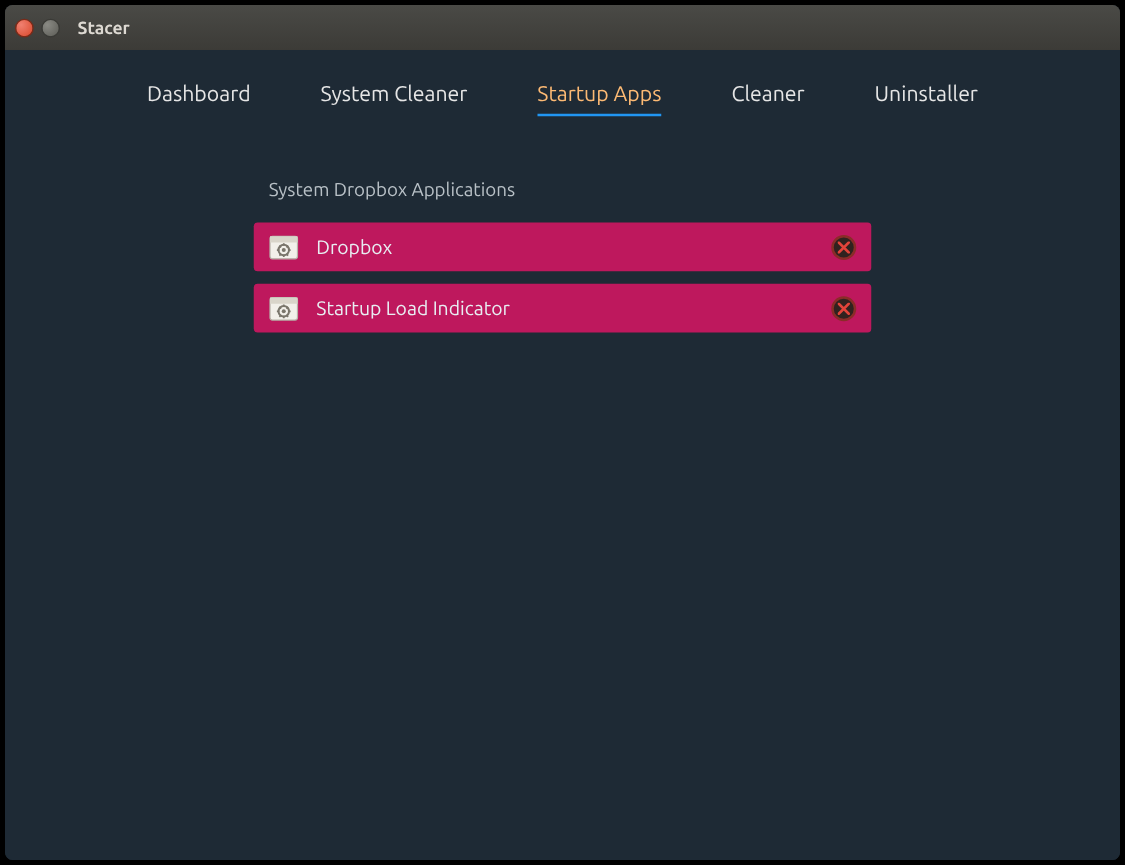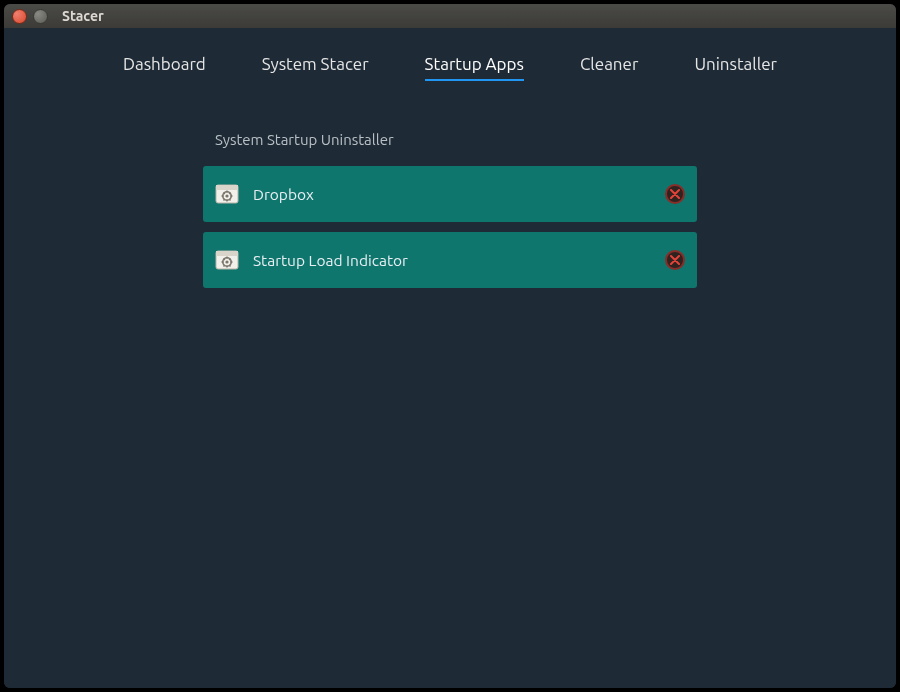--- a/index.html
+++ b/index.html
@@ -14,21 +14,21 @@
       width: 892px;
       height: 684px;
       margin: 4px;
       background: #1e2a35;
       border-radius: 6px;
       overflow: hidden;
       display: flex;
       flex-direction: column;
     }
     .titlebar {
-      height: 24px;
+      height: 36px;
       background: linear-gradient(to bottom, #4a4a46, #3c3b37);
       display: flex;
       align-items: center;
       padding: 0 8px;
       gap: 6px;
     }
     .tb-btn {
       width: 15px;
       height: 15px;
       border-radius: 50%;
@@ -65,37 +65,37 @@
       padding-bottom: 10px;
     }
     .tab {
       color: #e6e6e6;
       font-size: 17px;
       padding-bottom: 6px;
       cursor: pointer;
       border-bottom: 2px solid transparent;
     }
     .tab.active {
-      color: #ffffff;
+      color: #fdba74;
       border-bottom: 2px solid #2196f3;
     }
     .section {
       width: 494px;
       margin: 40px auto 0 auto;
     }
     .section-title {
       color: #b8c0c6;
       font-size: 15px;
       margin-bottom: 18px;
       padding-left: 12px;
     }
     .app-row {
-      background: #0f766e;
+      background: #be185d;
       border-radius: 3px;
-      height: 56px;
+      height: 39px;
       display: flex;
       align-items: center;
       padding: 0 12px;
       margin-bottom: 10px;
     }
     .app-icon {
       width: 24px;
       height: 24px;
       flex-shrink: 0;
       margin-right: 14px;
@@ -125,28 +125,28 @@
   <div class="titlebar">
     <div class="tb-btn tb-close"></div>
     <div class="tb-btn tb-min"></div>
     <div class="tb-title">Stacer</div>
   </div>
 
   <div class="content">
 
     <div class="tabs">
       <div class="tab">Dashboard</div>
-      <div class="tab">System Stacer</div>
+      <div class="tab">System Cleaner</div>
       <div class="tab active">Startup Apps</div>
       <div class="tab">Cleaner</div>
       <div class="tab">Uninstaller</div>
     </div>
 
     <div class="section">
-      <div class="section-title">System Startup Uninstaller</div>
+      <div class="section-title">System Dropbox Applications</div>
 
       <div class="app-row">
         <span class="app-icon">
           <svg viewBox="0 0 24 24" width="24" height="24">
             <rect x="1" y="3" width="22" height="18" rx="2" fill="#f2f0ea" stroke="#b7b3a8"></rect>
             <rect x="1" y="3" width="22" height="5" fill="#d9d5ca"></rect>
             <circle cx="12" cy="14" r="4.2" fill="none" stroke="#7a766c" stroke-width="1.6"></circle>
             <circle cx="12" cy="14" r="1.6" fill="#7a766c"></circle>
             <path d="M12 8.5 v2 M12 17.5 v2 M6.5 14 h2 M15.5 14 h2 M8.5 10.5 l1.4 1.4 M14.1 17.1 l1.4 1.4 M15.5 10.5 l-1.4 1.4 M8.5 18.5 l1.4 -1.4" stroke="#7a766c" stroke-width="1.4"></path>
           </svg>

